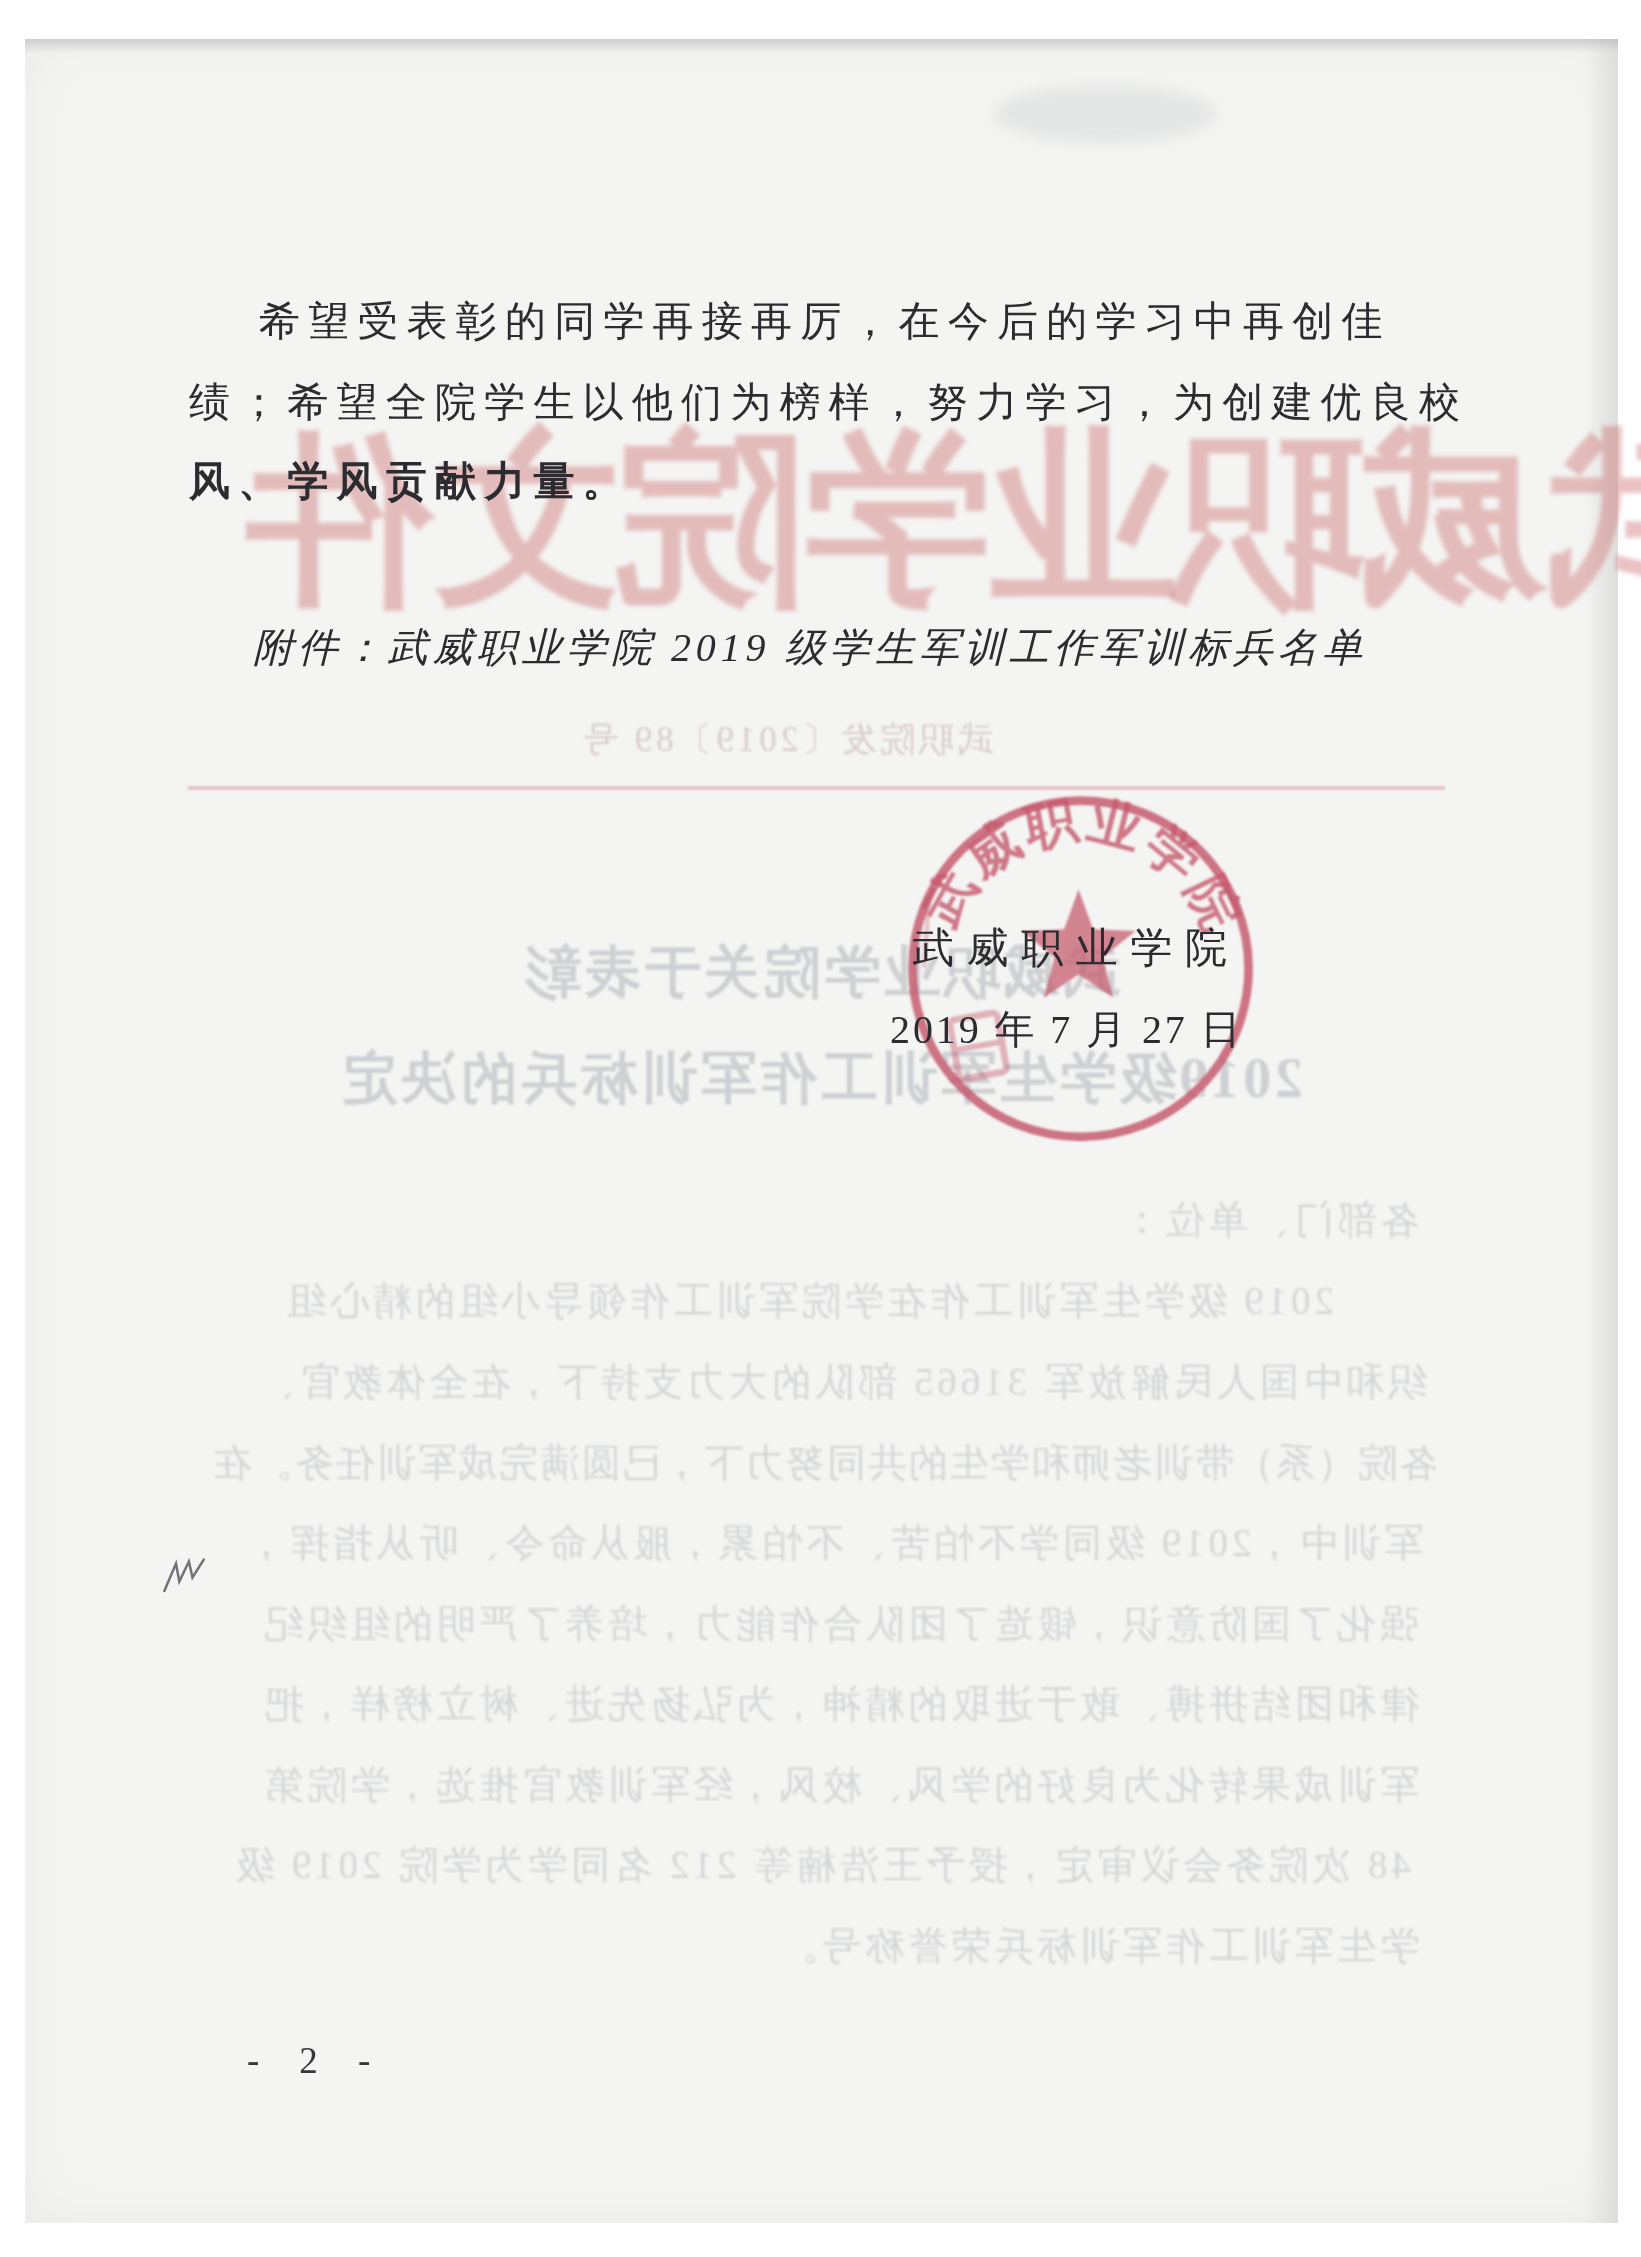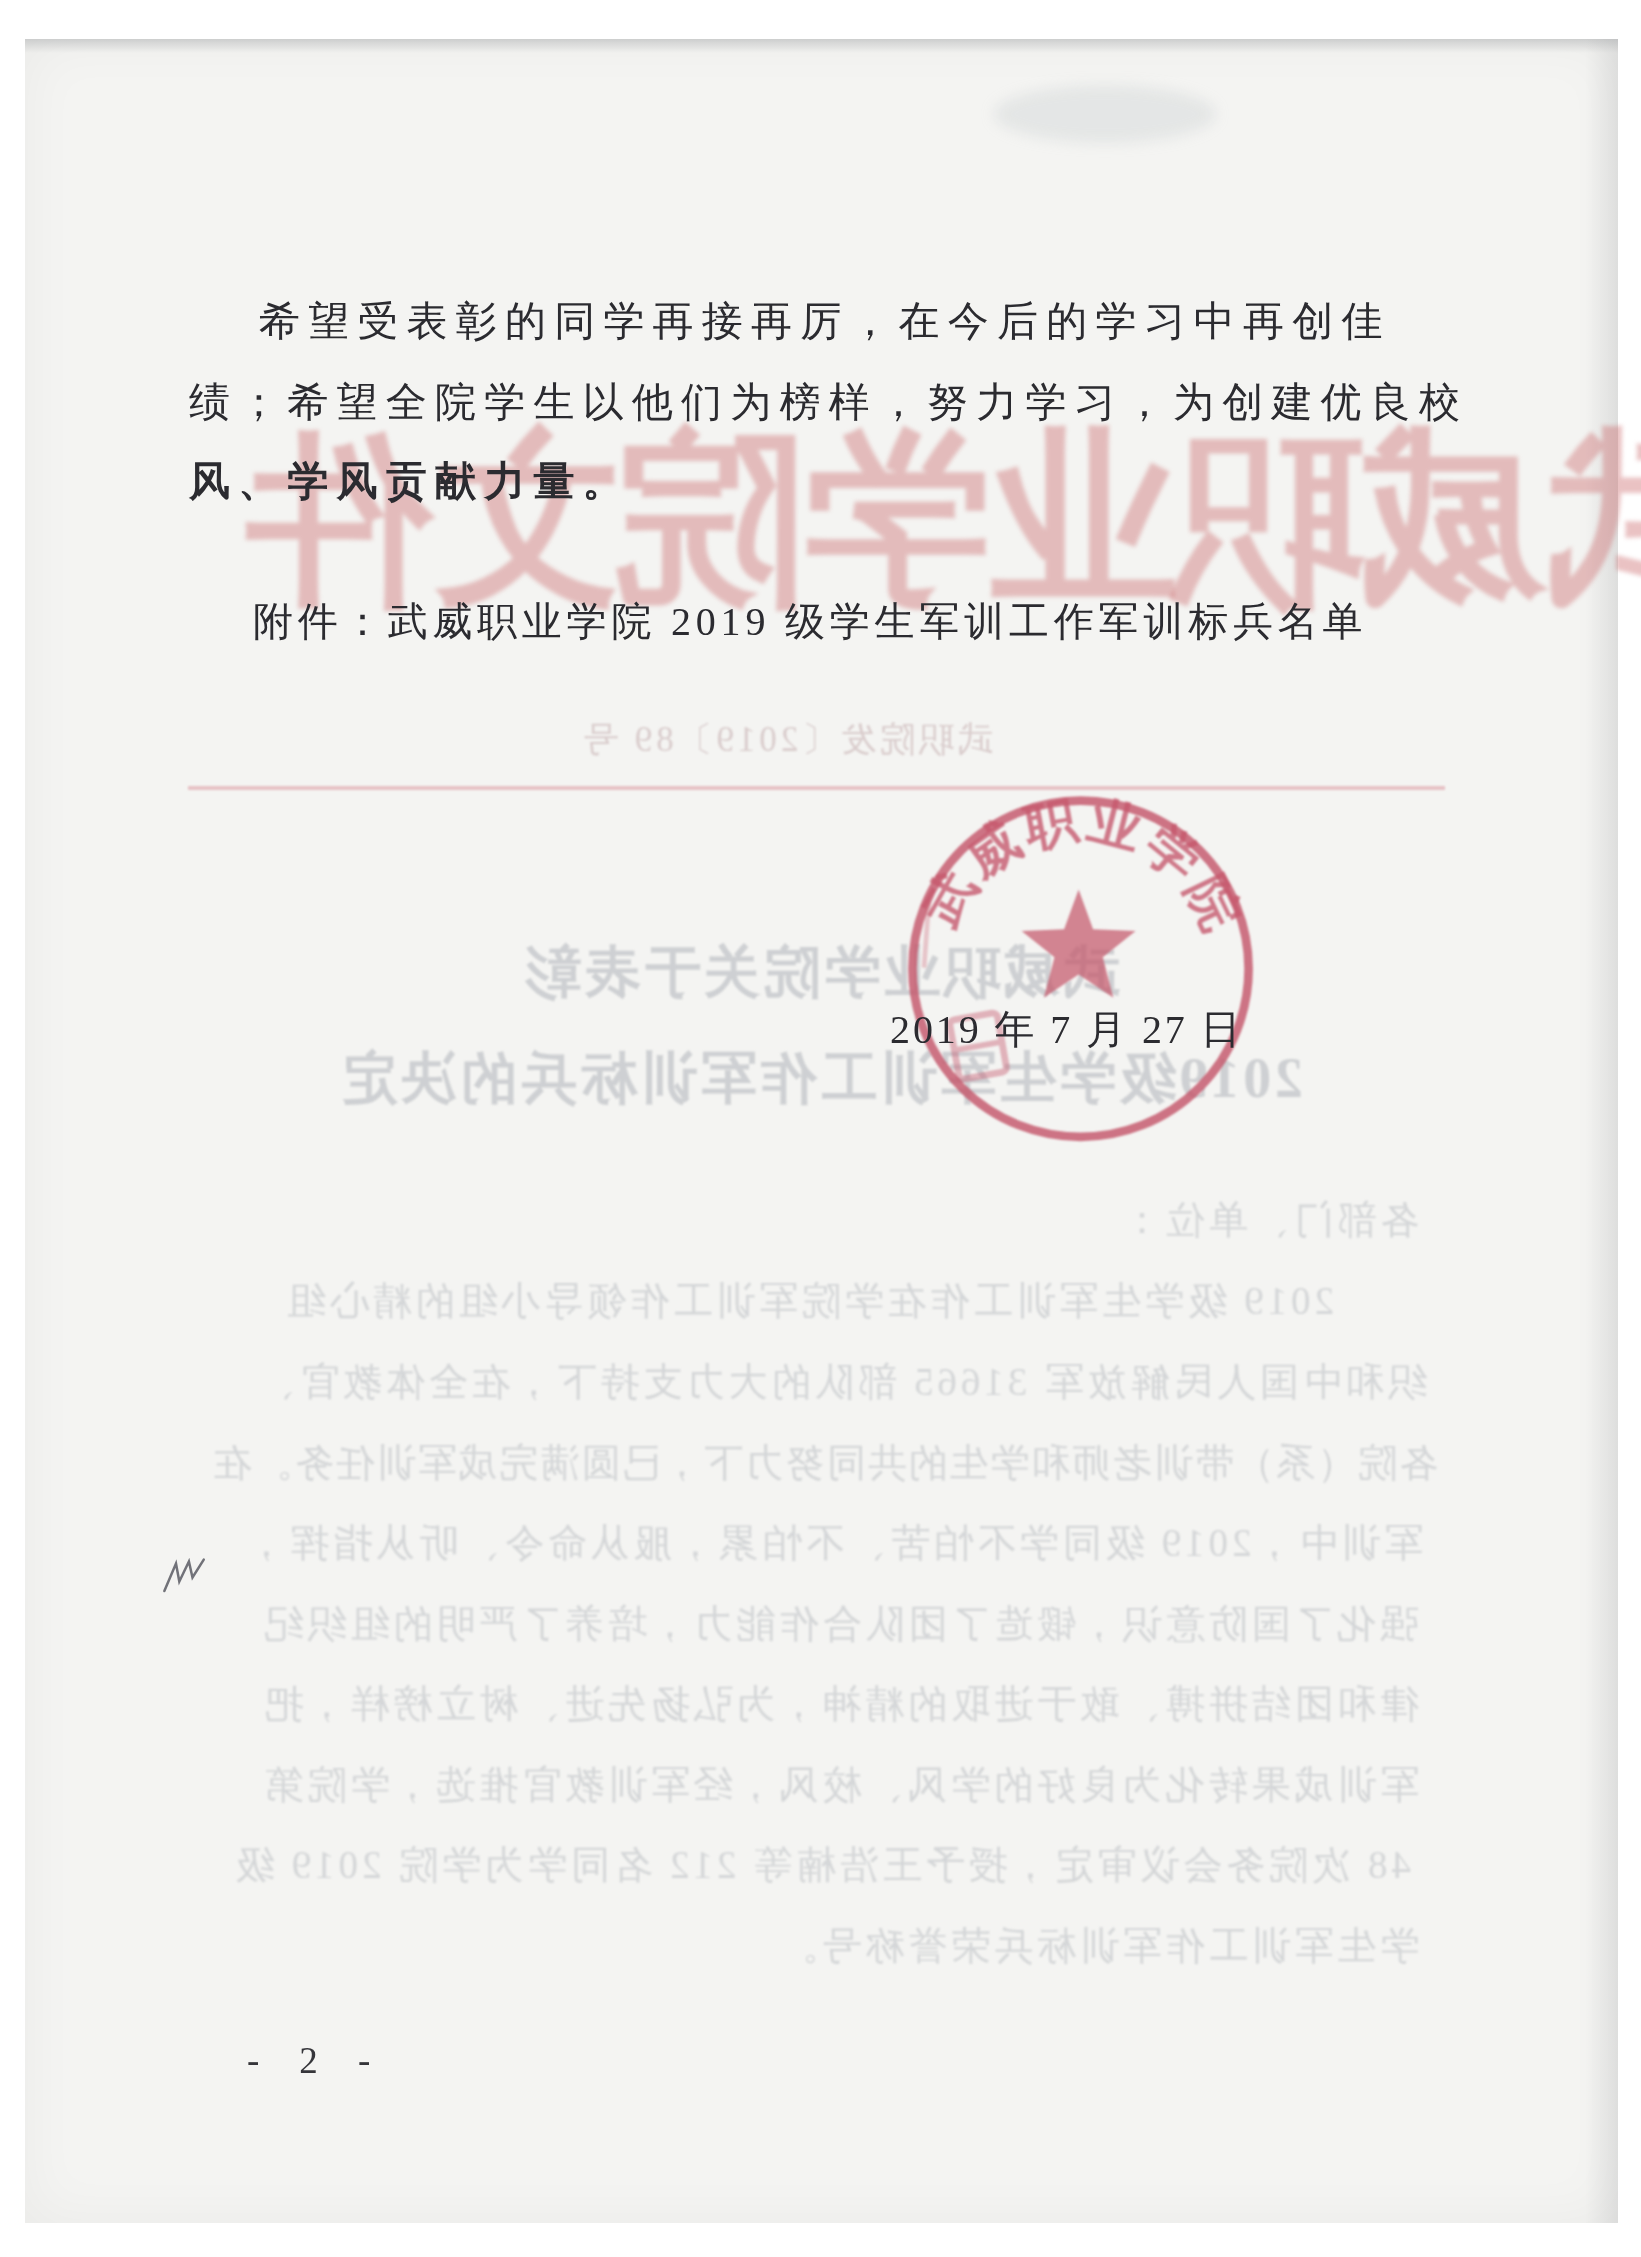--- a/index.html
+++ b/index.html
@@ -82,22 +82,23 @@
         <line x1="990" y1="1083" x2="1036" y2="1083" stroke="#c5576b" stroke-width="6"></line>
       </g>
       <line x1="962" y1="932" x2="957" y2="1002" stroke="#c5576b" stroke-width="5" opacity="0.30"></line>
     </g>
   </svg>
 
   <div class="ink para" style="left:189px;top:375px;">绩；希望全院学生以他们为榜样，努力学习，为创建优良校</div>
   <div class="ink para" style="left:259px;top:294px;">希望受表彰的同学再接再厉，在今后的学习中再创佳</div>
   <div class="ink para" style="left:189px;top:454px;font-weight:bold;">风、学风贡献力量。</div>
 
-  <div class="ink attach" style="left:253px;top:594px;">附件：武威职业学院 2019 级学生军训工作军训标兵名单</div>
+  <div class="ink attach" style="left:253px;top:620px;font-style:italic;">附件：武威职业学院 2019 级学生军训工作军训标兵名单</div>
 
+  <div class="ink sig" style="left:912px;top:920px;">武威职业学院</div>
   <div class="ink sigdate" style="left:890px;top:1002px;">2019 年 7 月 27 日</div>
 
   <svg class="penmark-svg" width="77" height="68" viewBox="0 0 80 70" xmlns="http://www.w3.org/2000/svg">
     <path d="M14 52 L22 22 L28 40 L35 18 L41 34 L50 14" fill="none" stroke="#50515a" stroke-width="2.6" stroke-linecap="round" opacity="0.8" transform="rotate(8 30 35)"></path>
   </svg>
 
   <div class="ink pagenum" style="left:247px;top:2039px;">- 2 -</div>
 
 </div>
 

